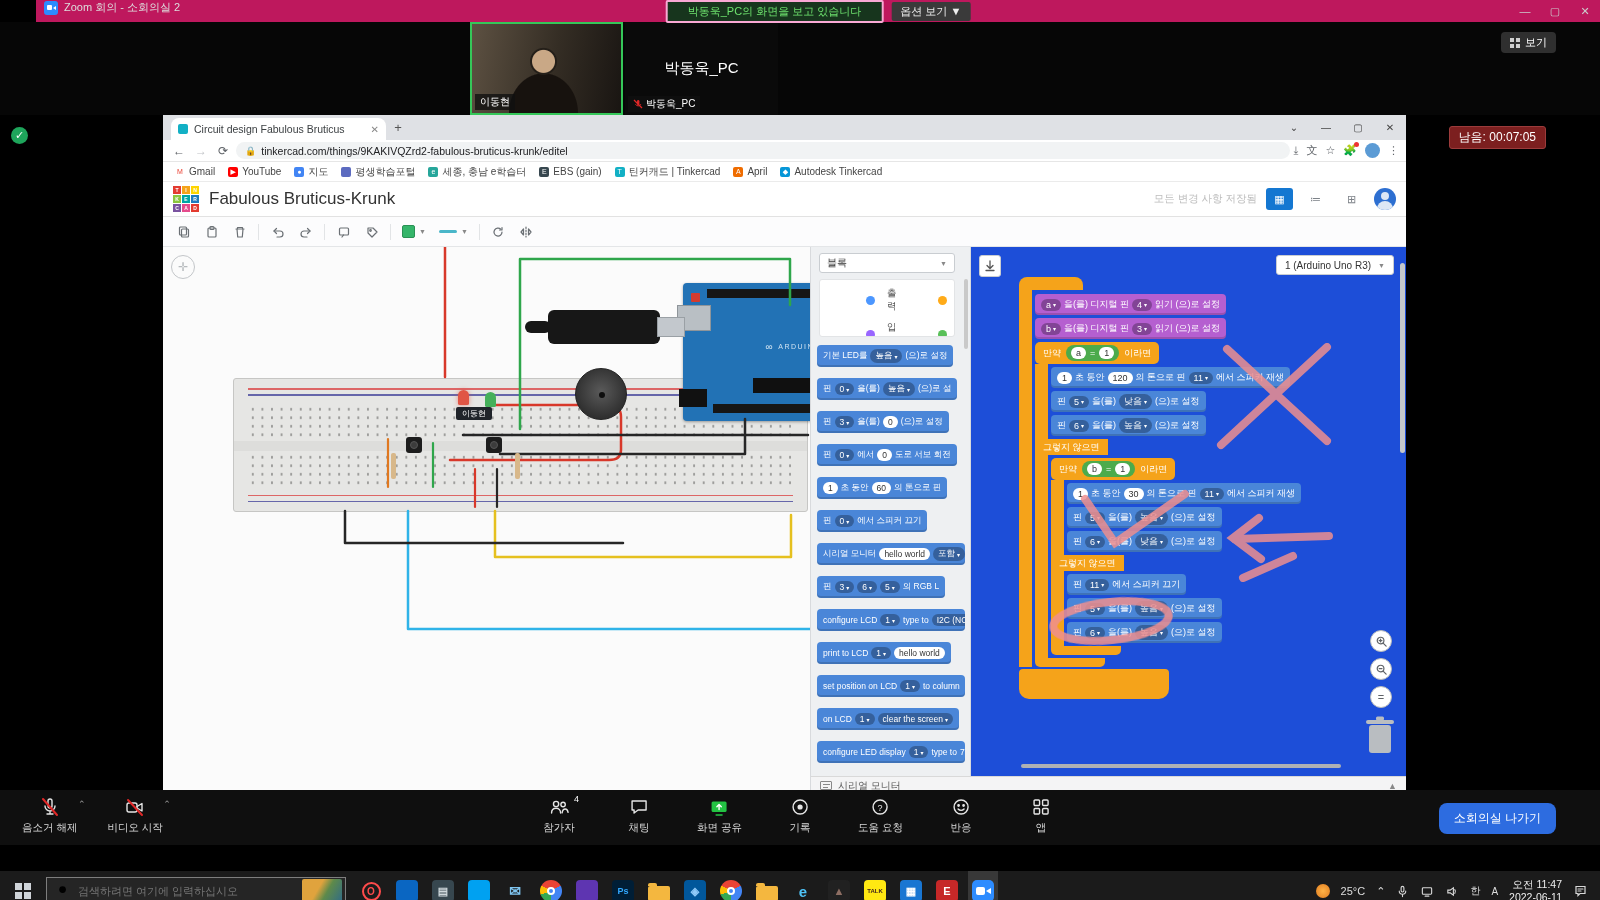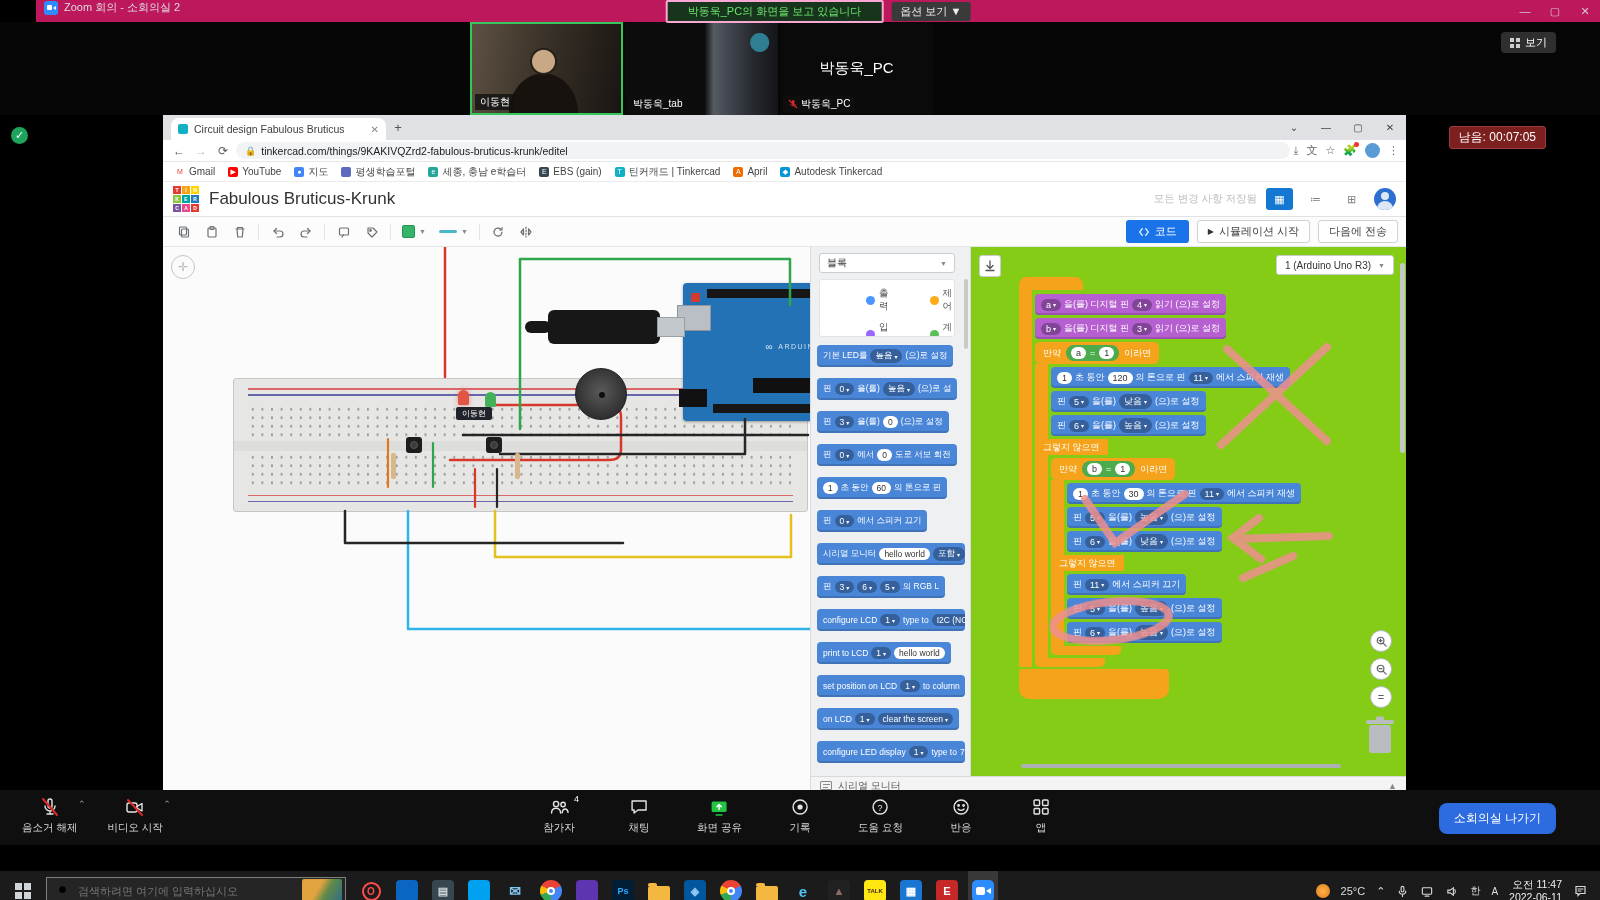--- a/index.html
+++ b/index.html
@@ -117,31 +117,31 @@
 .cap{margin:4px;width:8px;height:8px;border-radius:50%;background:#3c3c3c;border:1px solid #555;}
 .resistor{position:absolute;width:5px;height:26px;background:#d8b88a;border-radius:2px;z-index:3;}
 
 
 .rightwrap{width:596px;display:flex;flex-direction:column;border-left:1px solid #d8dadd;flex:0 0 auto;}
 .cols{flex:1;display:flex;min-height:0;}
 .palette{width:160px;background:#eef0f2;border-right:1px solid #d8dadd;position:relative;overflow:hidden;flex:0 0 auto;}
 .pal-select{position:absolute;top:6px;left:8px;width:136px;height:20px;background:#fff;border:1px solid #c9cdd1;border-radius:3px;font-size:10px;color:#333;display:flex;align-items:center;padding:0 7px;}
 .pal-select .ddar{margin-left:auto;}
 .legend{position:absolute;top:32px;left:8px;width:136px;height:58px;background:#fff;border:1px solid #e2e4e6;border-radius:3px;padding:7px 5px;display:grid;grid-template-columns:1fr 1fr;gap:8px 0;font-size:9.5px;color:#555;align-content:start;overflow:hidden;}
-.cat{display:flex;gap:4px;align-items:center;padding-left:41px;}
+.cat{display:flex;gap:12px;align-items:center;padding-left:41px;}
 .dot{width:9px;height:9px;border-radius:50%;flex:0 0 auto;}
 .pal-scroll{position:absolute;right:2px;top:32px;width:4px;height:70px;background:#c9c9c9;border-radius:2px;}
 .pal-blocks{position:absolute;top:98px;left:6px;right:5px;bottom:0;display:flex;flex-direction:column;gap:11px;overflow:hidden;}
 .blk{height:22px;border-radius:4px;display:flex;align-items:center;gap:3px;padding:0 6px;font-size:8.5px;color:#fff;white-space:nowrap;width:max-content;max-width:100%;overflow:hidden;flex:0 0 auto;}
 .blk.blue{background:#4a86d8;box-shadow:inset 0 -2px 0 rgba(0,0,0,.15);}
 .blk.purple{background:#b55fd0;box-shadow:inset 0 -2px 0 rgba(0,0,0,.15);}
 .chip{background:rgba(0,0,0,.28);border-radius:8px;padding:1px 5px;display:inline-flex;gap:2px;align-items:center;}
 .chip .ar{font-size:6px;}
 .oval{background:#fff;color:#333;border-radius:8px;padding:1px 5px;}
-.codearea{flex:1;background:#84cc16;position:relative;overflow:hidden;}
+.codearea{flex:1;background:#1d4ed8;position:relative;overflow:hidden;}
 .dlbtn{position:absolute;top:8px;left:8px;width:22px;height:22px;background:#fff;border:1px solid #c9cdd1;border-radius:3px;color:#555;display:flex;align-items:center;justify-content:center;z-index:4;}
 .dlbtn svg{stroke:currentColor;fill:none;stroke-width:1.3;stroke-linecap:round;}
 .boardsel{position:absolute;top:8px;right:12px;height:20px;background:#fff;border:1px solid #c9cdd1;border-radius:3px;font-size:10px;color:#333;display:flex;align-items:center;gap:7px;padding:0 8px;z-index:4;}
 .prog{position:absolute;left:48px;top:30px;font-size:9px;z-index:2;}
 .prog .blk{font-size:9px;height:21px;}
 .ohat{width:64px;height:13px;background:#f5a31a;border-radius:8px 8px 0 0;}
 .owrap{border-left:13px solid #f5a31a;padding:4px 0 0 3px;display:flex;flex-direction:column;gap:3px;width:max-content;}
 .chead{background:#f5a31a;height:22px;display:flex;align-items:center;gap:5px;padding:0 8px;border-radius:5px;color:#fff;width:max-content;}
 .cond{background:#4cab4c;border-radius:10px;padding:2px 5px;display:inline-flex;align-items:center;gap:4px;color:#fff;}
 .cbody{border-left:13px solid #f5a31a;padding:3px 0 3px 3px;display:flex;flex-direction:column;gap:3px;width:max-content;}
@@ -217,25 +217,20 @@
     </div>
   </div>
 
   <div class="videostrip">
     <div class="tiles">
       <div class="tile t2">
         <span class="plate">
             <span>이동현</span>
           </span>
       </div>
-      <div class="tile t3">
-        <span class="plate">
-            <span>박동욱_tab</span>
-          </span>
-      </div>
       <div class="tile t4">
         <span class="bigname">박동욱_PC</span>
         <span class="plate">
           <svg class="micoff" width="10" height="10" viewBox="0 0 10 10">
               <rect x="4" y="1" width="2.4" height="5" rx="1.2" fill="#e02828"></rect>
               <path d="M2.5 5.2a3 3 0 0 0 5.4 0" stroke="#e02828" fill="none" stroke-width="1"></path>
               <line x1="1" y1="1" x2="9" y2="9" stroke="#e02828" stroke-width="1.2"></line>
             </svg>
           <span>박동욱_PC</span>
         </span>
@@ -404,35 +399,20 @@
               <path d="M11 2.5V5H8.5"></path>
             </svg>
           </span>
         <span class="ti">
             <svg width="14" height="14" viewBox="0 0 14 14">
               <path d="M4.5 4v6L2 7z"></path>
               <path d="M9.5 4v6L12 7z"></path>
               <line x1="7" y1="2" x2="7" y2="12" stroke-dasharray="1.5 1.5"></line>
             </svg>
           </span>
-        <div class="toolsr">
-          <span class="btn-code">
-              <svg width="12" height="12" viewBox="0 0 14 14">
-                <path d="M5 3L2 7l3 4M9 3l3 4-3 4"></path>
-              </svg>
-              <span>코드</span>
-            </span>
-          <span class="btn-lite">
-              <span class="playtri">▶</span>
-              <span>시뮬레이션 시작</span>
-            </span>
-          <span class="btn-lite">
-              <span>다음에 전송</span>
-            </span>
-        </div>
       </div>
 
       <div class="editor">
 
         <div class="canvas">
           <div class="compass">✛</div>
           <div class="breadboard">
             <div class="rail" style="top:9px;background:#d66;"></div>
             <div class="rail" style="top:15px;background:#66a;"></div>
             <div class="rail" style="bottom:15px;background:#d66;"></div>

